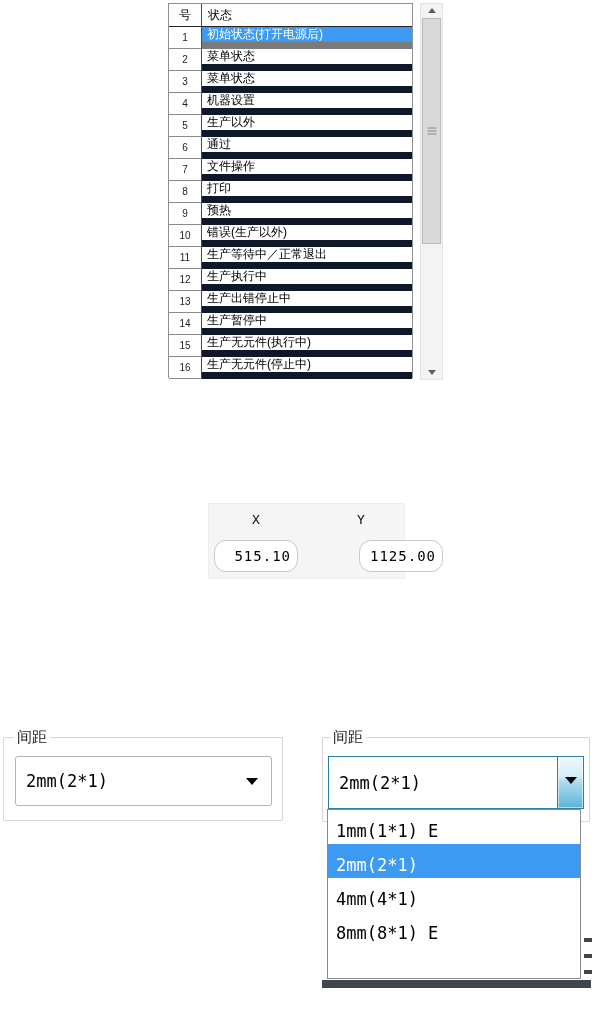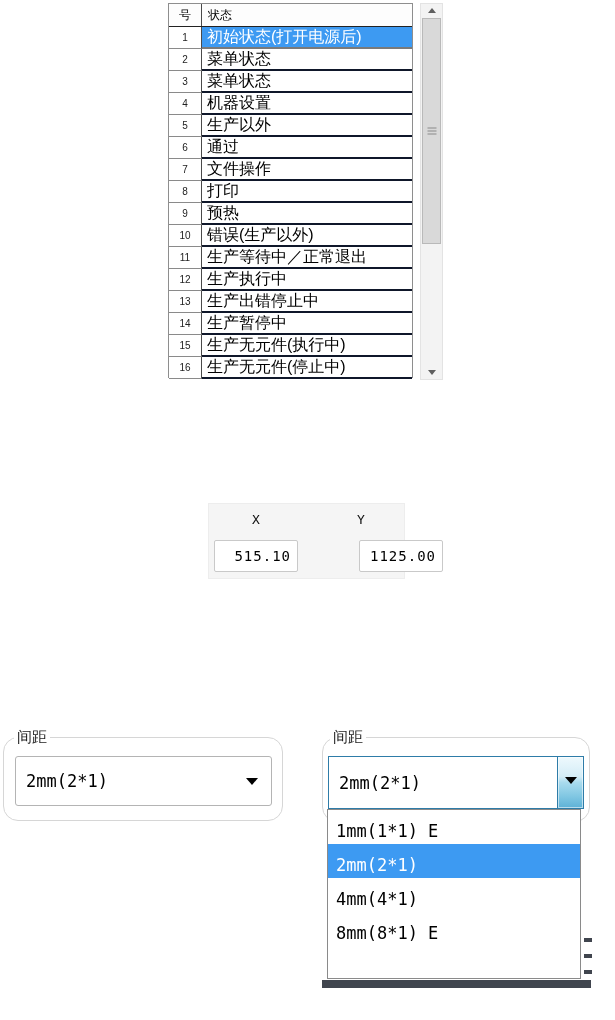--- a/index.html
+++ b/index.html
@@ -11,22 +11,22 @@
   .status-table { position:absolute; left:168px; top:3px; width:245px; height:375px;
                   border:1px solid #8e8e8e; background:#fff; }
   .t-head { display:grid; grid-template-columns:33px 1fr; height:23px;
             border-bottom:1px solid #222; background:#fdfdfd; }
   .t-head .h-num { display:flex; align-items:center; justify-content:center;
                    font-size:12px; border-right:1px solid #4a4a4a; }
   .t-head .h-status { display:flex; align-items:center; padding-left:6px; font-size:12px; }
   .t-row { display:grid; grid-template-columns:33px 1fr; height:22px; }
   .t-row .c-num { display:flex; align-items:center; justify-content:center; font-size:10px; color:#222;
                   border-right:1px solid #4a4a4a; border-bottom:1px solid #8a8a8a; background:#fff; }
-  .t-row .c-status { display:flex; align-items:center; padding-left:5px; font-size:16px;
-                     border-bottom:2px solid #0f172a; background:#fff; white-space:nowrap; overflow:hidden; }
+  .t-row .c-status { display:flex; align-items:center; padding-left:5px; font-size:12px;
+                     border-bottom:7px solid #0f172a; background:#fff; white-space:nowrap; overflow:hidden; }
   .t-row.selected .c-status { background:var(--accent,#3D9AF2); color:#fff; border-bottom-color:#7a7a7a; }
 
   
   .v-scrollbar { position:absolute; left:420px; top:3px; width:23px; height:377px;
                  background:#f3f3f3; border:1px solid #e3e3e3; }
   .sb-arrow { position:absolute; left:50%; transform:translateX(-50%); width:0; height:0; }
   .sb-up { top:4px; border-left:4px solid transparent; border-right:4px solid transparent;
            border-bottom:5px solid #5f5f5f; }
   .sb-down { bottom:4px; border-left:4px solid transparent; border-right:4px solid transparent;
              border-top:5px solid #5f5f5f; }
@@ -36,27 +36,27 @@
              width:9px; height:7px; display:flex; flex-direction:column; justify-content:space-between; }
   .sb-grip span { display:block; height:1px; background:#8a8a8a; }
 
   
   .coord-panel { position:absolute; left:208px; top:503px; width:197px; height:76px;
                  background:#f5f5f5; border:1px solid #ededed; }
   .coord-label { position:absolute; top:8px; width:84px; text-align:center; font-size:13px;
                  font-family:"DejaVu Sans Mono", monospace; color:#111; }
   .coord-label.lx { left:5px; } .coord-label.ly { left:110px; }
   .coord-input { position:absolute; top:36px; width:84px; height:32px; background:#fff;
-                 border:1px solid #c9c9c9; border-radius:2px; font-size:14px;
+                 border:1px solid #c9c9c9; border-radius:12px; font-size:14px;
                  font-family:"DejaVu Sans Mono", monospace; text-align:right;
                  padding-right:6px; letter-spacing:1px; color:#000; }
   .coord-input.ix { left:5px; } .coord-input.iy { left:110px;margin-left:40px; }
 
   
-  .groupbox { position:absolute; border:1px solid #d6d6d6; border-radius:15px; background:#fff; }
+  .groupbox { position:absolute; border:1px solid #d6d6d6; border-radius:1px; background:#fff; }
   .gb-left { left:3px; top:737px; width:280px; height:84px; }
   .gb-right { left:322px; top:737px; width:268px; height:85px; }
   .gb-legend { position:absolute; top:-10px; background:#fff; padding:0 3px; font-size:15px; color:#1a1a1a; }
   .gb-left .gb-legend { left:10px; } .gb-right .gb-legend { left:7px; }
 
   
   .combo-flat { position:absolute; left:11px; top:18px; width:257px; height:50px;
                 border:1px solid #b4b4b4; border-radius:3px; background:#fff;
                 display:flex; align-items:center; padding-left:10px; font-size:17px;
                 font-family:"DejaVu Sans Mono", monospace; cursor:default; }

